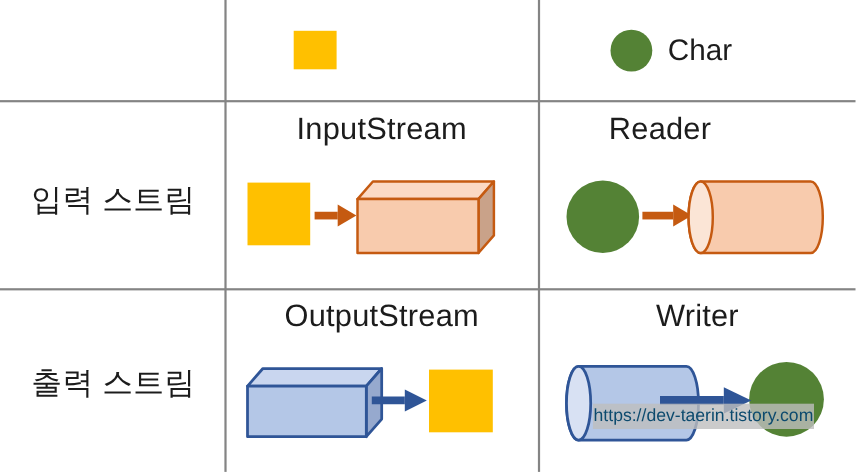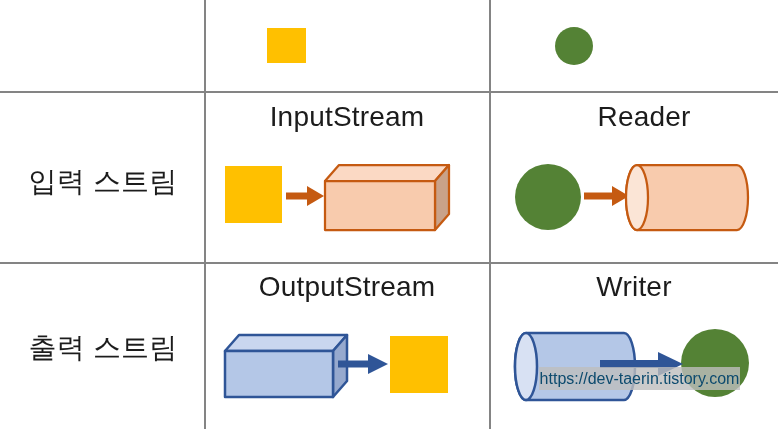--- a/index.html
+++ b/index.html
@@ -75,24 +75,25 @@
       <path d="M 526 333 L 624 333 A 11 33.5 0 0 1 624 400 L 526 400 A 11 33.5 0 0 1 526 333 Z" fill="#B4C7E7" stroke="#2F5597"></path>
       <ellipse cx="526" cy="366.5" rx="11" ry="33.5" fill="#D8E1F3" stroke="#2F5597"></ellipse>
     </g>
     <circle cx="715" cy="363" r="34" fill="#548235"></circle>
     <g>
       <line x1="600" y1="364" x2="658" y2="364" stroke-width="8" stroke="#2F5597"></line>
       <polygon points="658,352 683,364 658,376" fill="#2F5597"></polygon>
     </g>
   </svg>
 
+  <div class="legend-label" style="left:607px;top:46px;">Char</div>
 
   <div class="txt" style="left:103px;top:182px;">입력 스트림</div>
   <div class="txt" style="left:103px;top:348px;">출력 스트림</div>
 
   <div class="txt" style="left:347px;top:117px;">InputStream</div>
-  <div class="txt" style="left:644px;top:117px;">Reader</div>
+  <div class="txt" style="left:600px;top:117px;">Reader</div>
   <div class="txt" style="left:347px;top:287px;">OutputStream</div>
   <div class="txt" style="left:634px;top:287px;">Writer</div>
 
   <div class="watermark">https://dev-taerin.tistory.com</div>
 
 </div>
 
 </body></html>

